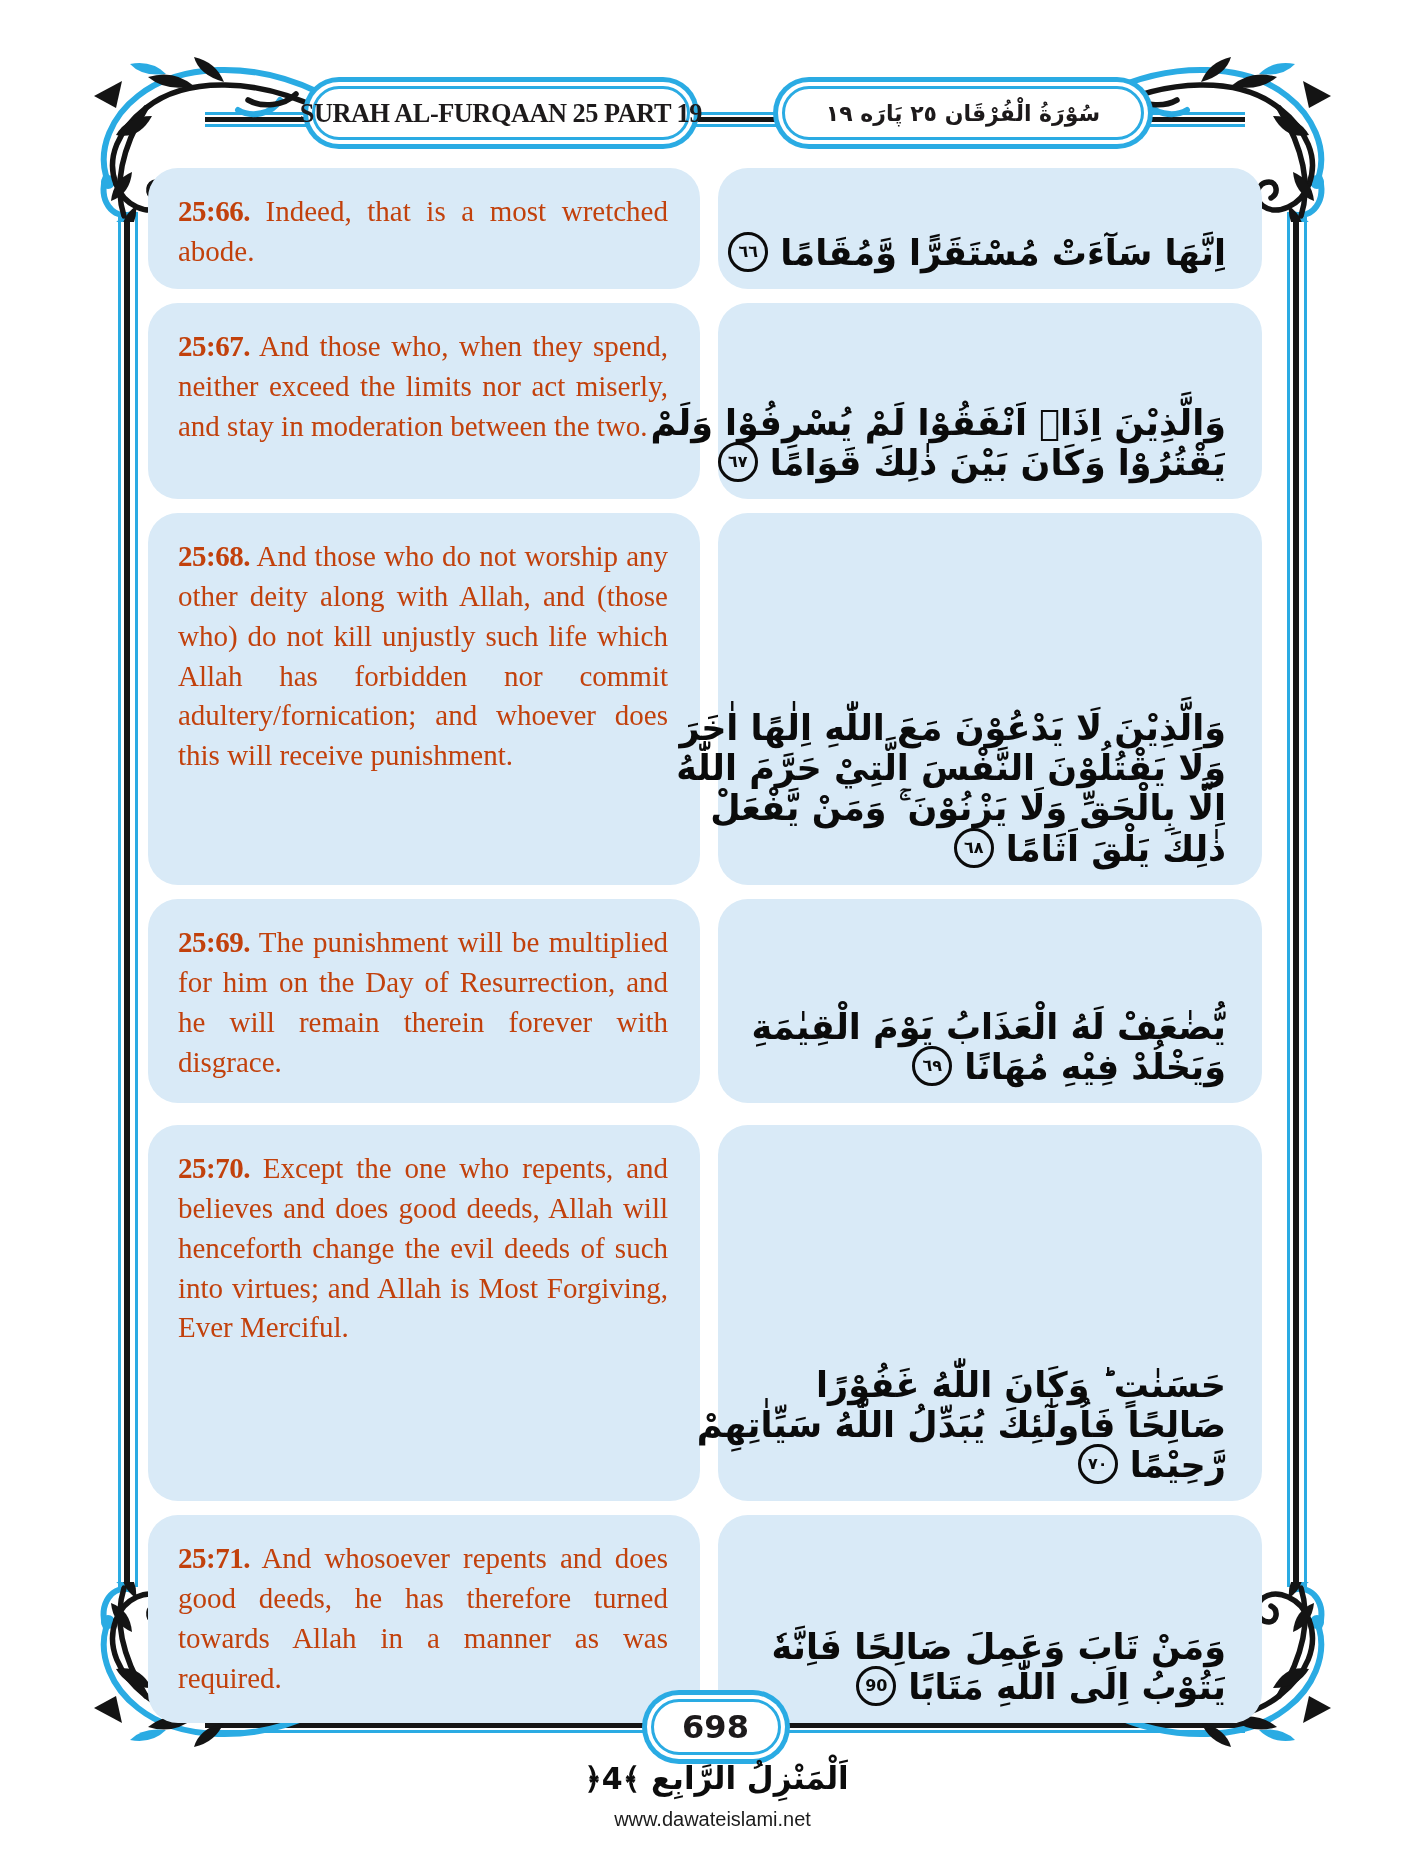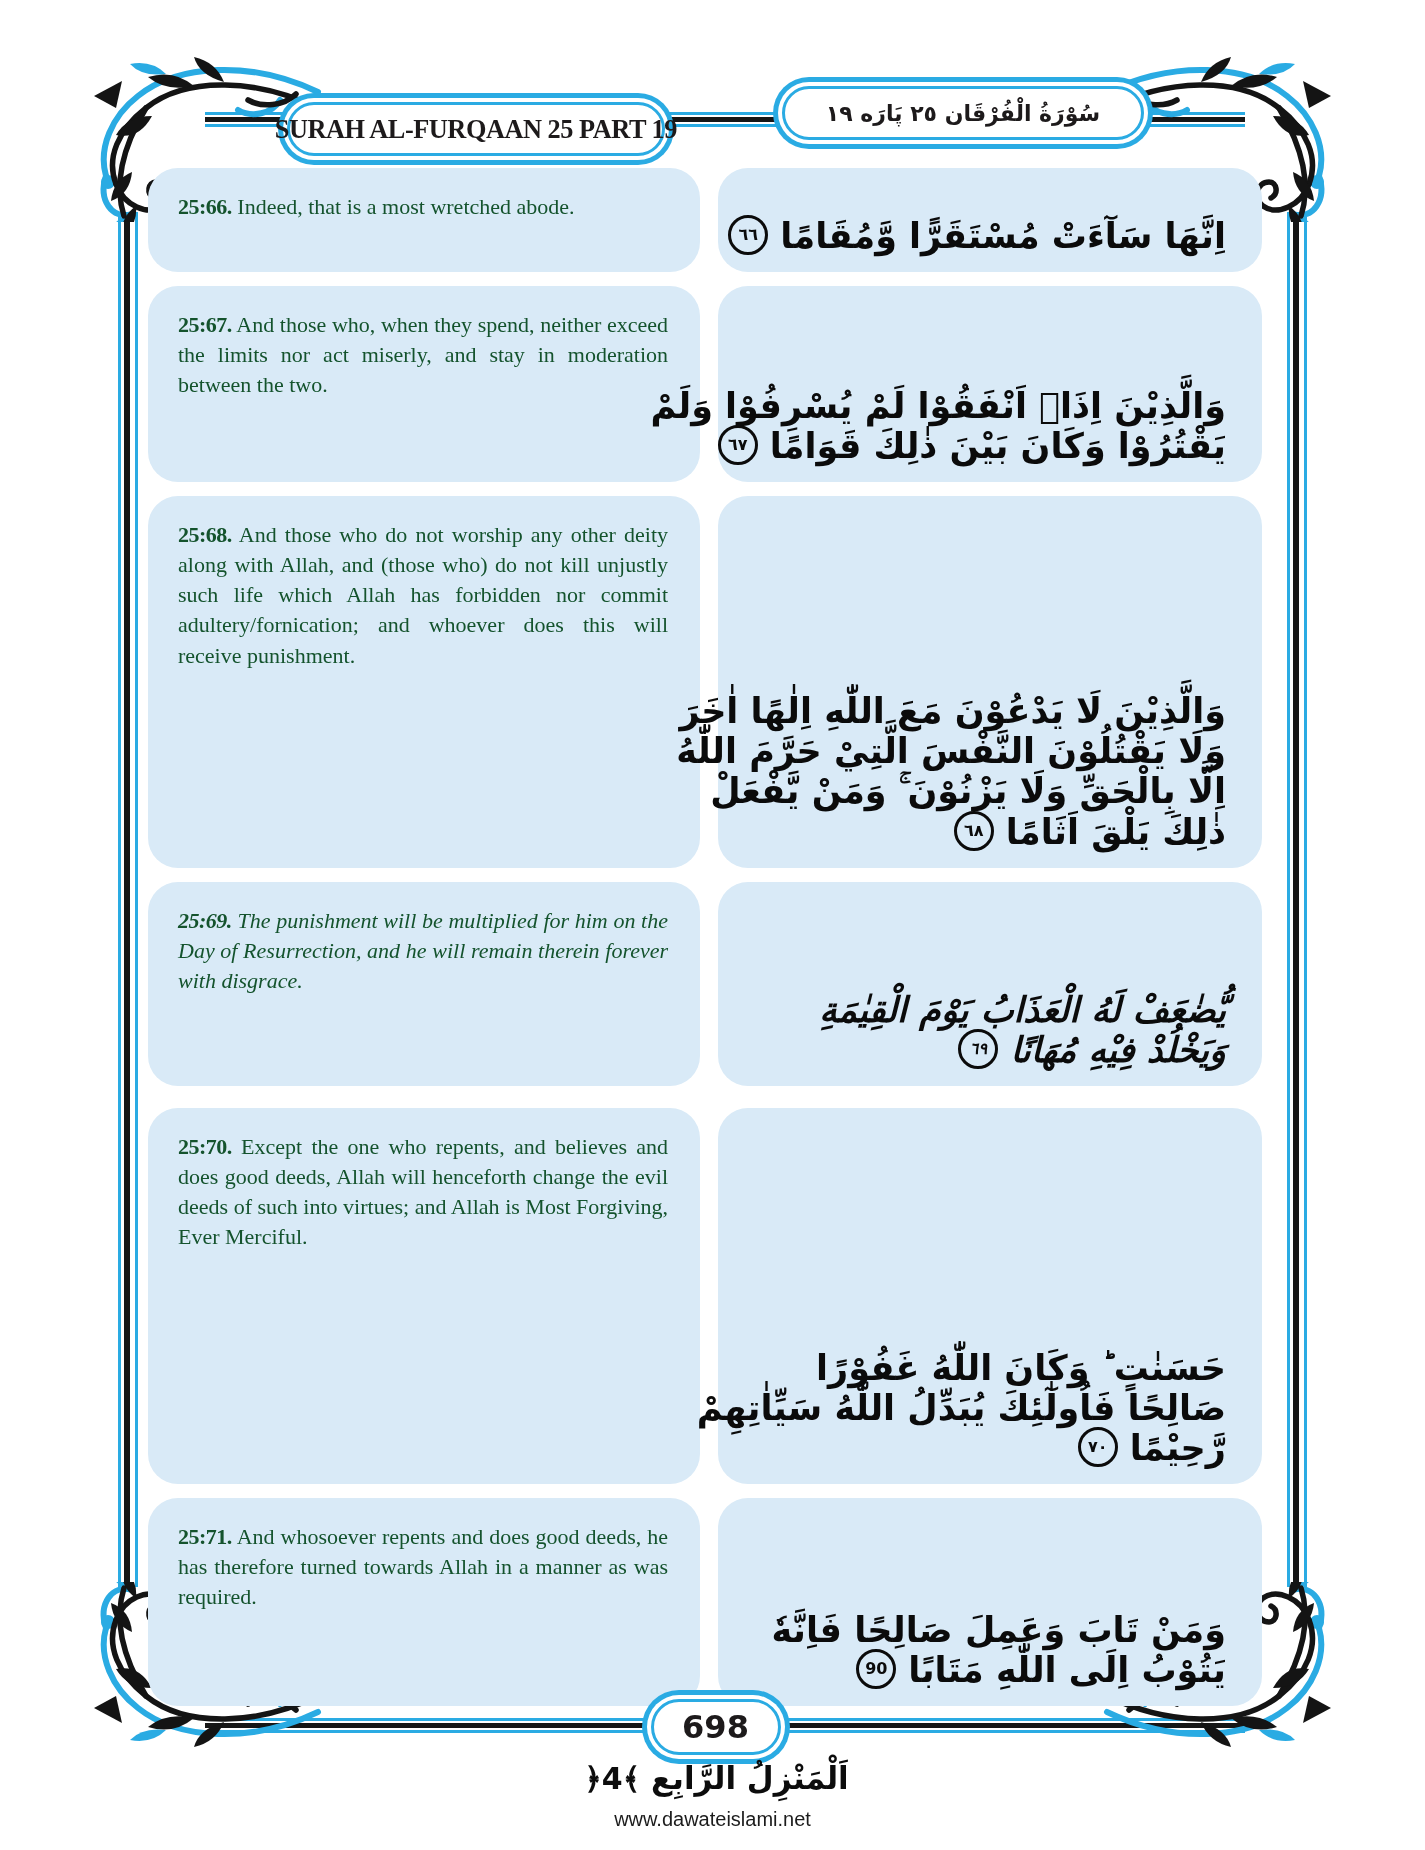--- a/index.html
+++ b/index.html
@@ -25,39 +25,39 @@
   .corner{position:absolute;width:258px;height:168px;}
   .corner.tl{left:66px;top:54px;}
   .corner.tr{right:66px;top:54px;transform:scaleX(-1);}
   .corner.bl{left:66px;top:1582px;transform:scaleY(-1);}
   .corner.br{right:66px;top:1582px;transform:scale(-1,-1);}
 
   
   .pill{position:absolute;background:#ffffff;border:3px solid var(--accent);
     box-shadow:0 0 0 4px #ffffff,0 0 0 9px var(--accent);border-radius:45px;
     display:flex;align-items:center;justify-content:center;z-index:3;}
-  .pill.header-left{left:287px;top:86px;width:372px;height:48px;margin-top:16px;}
+  .pill.header-left{left:312px;top:86px;width:372px;height:48px;}
   .pill.header-right{left:782px;top:86px;width:356px;height:48px;}
   .pill.pagenum{left:calc(50% - 62px);top:1699px;width:124px;height:50px;}
   .pill .en-title{font-weight:bold;font-size:28px;letter-spacing:-0.5px;white-space:nowrap;
     font-family:"Liberation Serif",serif;transform:scaleX(0.94);}
   .pill .ar-title{font-family:"DejaVu Sans",sans-serif;font-weight:bold;font-size:22px;white-space:nowrap;direction:rtl;}
   .pill .pagenum-text{font-weight:bold;font-size:32px;font-family:"DejaVu Sans",sans-serif;}
 
   
   .content{position:absolute;left:148px;top:168px;width:1114px;display:flex;flex-direction:column;gap:14px;z-index:2;}
   .row{display:grid;grid-template-columns:552px 544px;column-gap:18px;}
   .row:nth-of-type(1){min-height:104px;}
   .row:nth-of-type(2){min-height:196px;}
   .row:nth-of-type(3){min-height:372px;}
-  .row:nth-of-type(4){min-height:204px;font-style:italic;}
+  .row:nth-of-type(4){min-height:204px;}
   .row:nth-of-type(5){min-height:376px;margin-top:8px;}
   .row:nth-of-type(6){min-height:208px;}
   .cell{background:var(--block);border-radius:30px;}
-  .en{padding:24px 32px 18px 30px;font-size:22px;line-height:1.37;text-align:justify;color:#14532d;}
+  .en{padding:24px 32px 18px 30px;font-size:29px;line-height:1.37;text-align:justify;color:#c2410c;}
   .en b{font-weight:bold;letter-spacing:-0.5px;}
   .ar{direction:rtl;display:flex;flex-direction:column;justify-content:flex-end;
       padding:14px 36px;font-family:"DejaVu Sans",sans-serif;font-weight:bold;
       font-size:35px;color:#0b0b0b;}
   .ar-line{text-align:right;white-space:nowrap;}
   .ayah{display:inline-flex;align-items:center;justify-content:center;
     width:34px;height:34px;border:3px solid #0b0b0b;border-radius:50%;
     font-size:16px;line-height:1;margin-inline-start:12px;vertical-align:middle;
     transform:translateY(-3px);background:#fff0;}
 

